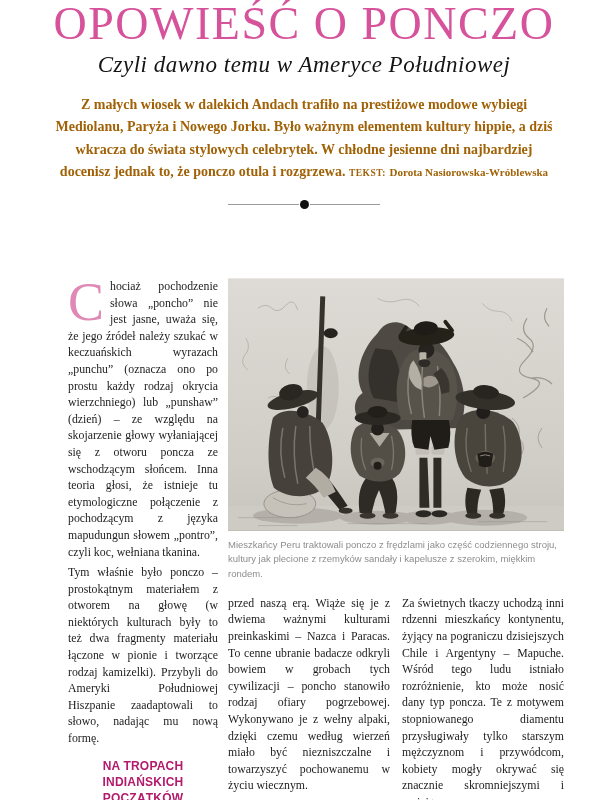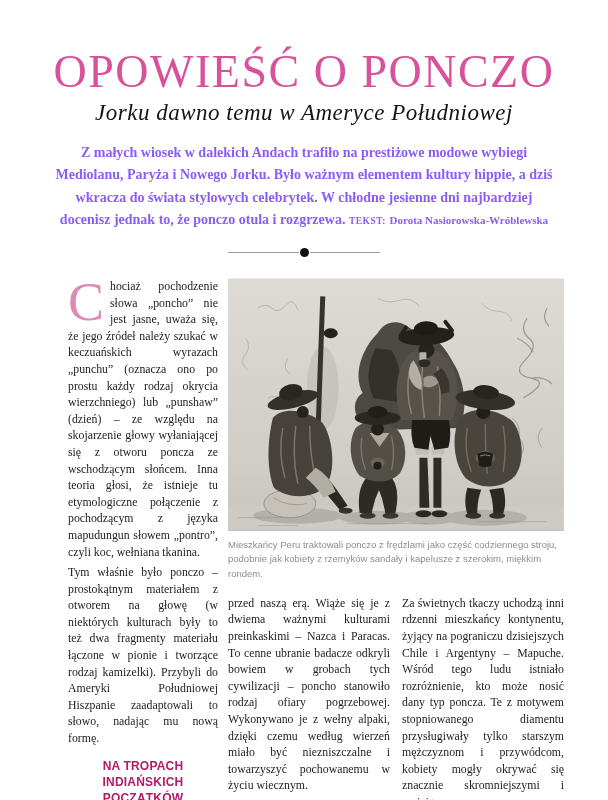--- a/index.html
+++ b/index.html
@@ -3,36 +3,36 @@
 <meta charset="utf-8">
 <style>
   * { margin:0; padding:0; box-sizing:border-box; }
   html,body { background:#ffffff; }
   body {
     width:608px; height:800px;
     position:relative; overflow:hidden;
     font-family:"Liberation Serif", serif;
     color:#1c1c1c;
   }
-  .masthead { text-align:center; padding-top:48px; }
+  .masthead { text-align:center; }
   .page-title {
     font-family:"Liberation Serif", serif;
     font-size:46px; font-weight:400;
     color:#d6539b; letter-spacing:1.5px;
     line-height:1.05;
   }
   .page-subtitle {
     font-family:"Liberation Serif", serif;
     font-style:italic; font-size:23px;
     color:#141414; margin-top:4px; letter-spacing:0.5px;
   }
   .intro {
     width:500px; margin:16px auto 0 auto;
     font-weight:bold; font-size:14px; line-height:1.58;
-    text-align:center; color:#8b5cf6;
+    text-align:center; color:#a16207;
   }
   .byline-label { font-size:9.5px; font-weight:bold; letter-spacing:0.5px; }
   .byline-name { font-size:11px; font-weight:bold; }
   .divider {
     width:152px; margin:17px auto 0 auto;
     display:flex; align-items:center;
   }
   .divider .line { flex:1; height:1px; background:#9a9a9a; }
   .divider .dot {
     width:9px; height:9px; border-radius:50%;
@@ -79,21 +79,21 @@
     margin-left:3px;
   }
 </style>
 </head>
 <body>
 
 <div>
 
   <header class="masthead">
     <h1 class="page-title">OPOWIEŚĆ O PONCZO</h1>
-    <div class="page-subtitle">Jorku dawno temu w Ameryce Południowej</div>
+    <div class="page-subtitle">Czyli dawno temu w Ameryce Południowej</div>
     <p class="intro"><span>Z małych wiosek w dalekich Andach trafiło na prestiżowe modowe wybiegi Mediolanu, Paryża i Nowego Jorku. Było ważnym elementem kultury hippie, a dziś wkracza do świata stylowych celebrytek. W chłodne jesienne dni najbardziej docenisz jednak to, że ponczo otula i rozgrzewa.</span> <span class="byline-label">TEKST:</span> <span class="byline-name">Dorota Nasiorowska-Wróblewska</span></p>
     <div class="divider">
       <span class="line"></span>
       <span class="dot"></span>
       <span class="line"></span>
     </div>
   </header>
 
   <div class="content">
 
@@ -202,21 +202,21 @@
             <path d="M253,178 q5,-2 10,0" stroke="#8a8478" stroke-width="1" fill="none"></path>
             <circle cx="256" cy="134" r="7" fill="#211d1a"></circle>
             <g transform="rotate(6 258 122)">
               <ellipse cx="258" cy="122" rx="30" ry="9.5" fill="#33302a"></ellipse>
               <ellipse cx="258" cy="114" rx="13" ry="7" fill="#282520"></ellipse>
             </g>
           </g>
         </svg>
       </figure>
 
-      <figcaption class="photo-caption">Mieszkańcy Peru traktowali ponczo z frędzlami jako część codziennego stroju, podobnie jak kobiety z rzemyków sandały i kapelusze z szerokim, miękkim rondem.</figcaption>
+      <figcaption class="photo-caption">Mieszkańcy Peru traktowali ponczo z frędzlami jako część codziennego stroju, kultury jak plecione z rzemyków sandały i kapelusze z szerokim, miękkim rondem.</figcaption>
 
       <div class="twocol">
         <p class="col body-text">przed naszą erą. Wiąże się je z dwiema ważnymi kulturami preinkaskimi – Nazca i Paracas. To cenne ubranie badacze odkryli bowiem w grobach tych cywilizacji – poncho stanowiło rodzaj ofiary pogrzebowej. Wykonywano je z wełny alpaki, dzięki czemu według wierzeń miało być niezniszczalne i towarzyszyć pochowanemu w życiu wiecznym.</p>
         <p class="col body-text"><span>Za świetnych tkaczy uchodzą inni rdzenni mieszkańcy kontynentu, żyjący na pograniczu dzisiejszych Chile i Argentyny – Mapuche. Wśród tego ludu istniało rozróżnienie, kto może nosić dany typ poncza. Te z motywem stopniowanego diamentu przysługiwały tylko starszym mężczyznom i przywódcom, kobiety mogły okrywać się znacznie skromniejszymi i mniej</span><span class="next-arrow">▶</span></p>
       </div>
 
     </div>
   </div>
 </div>
 

